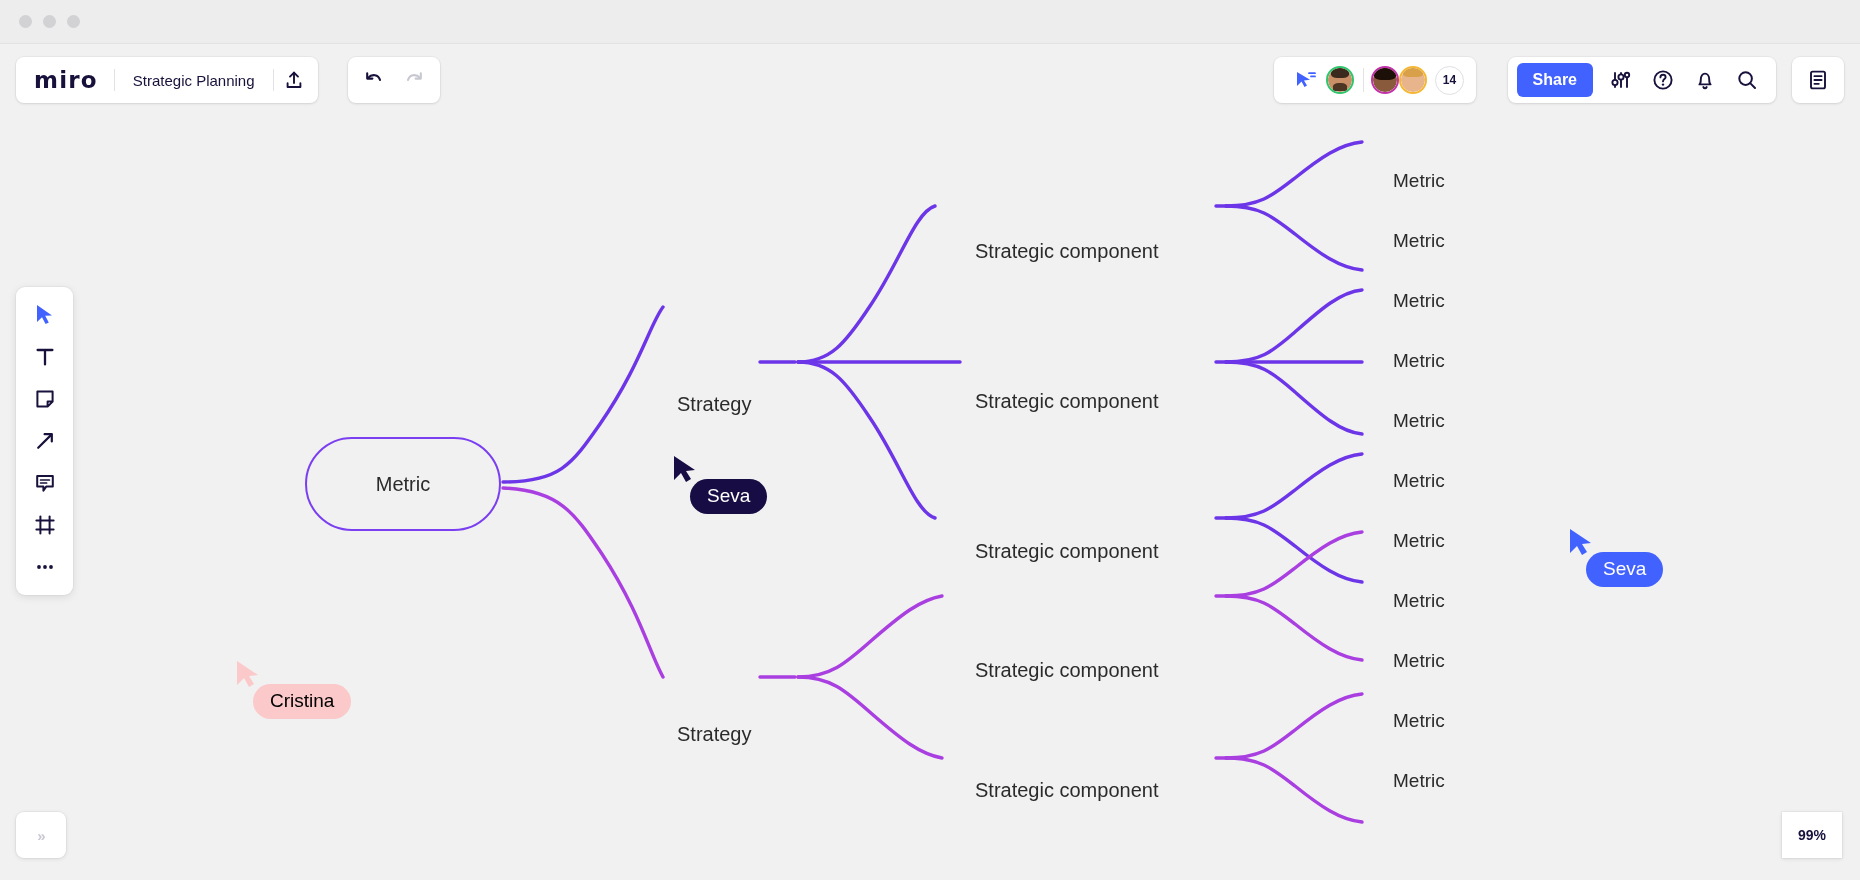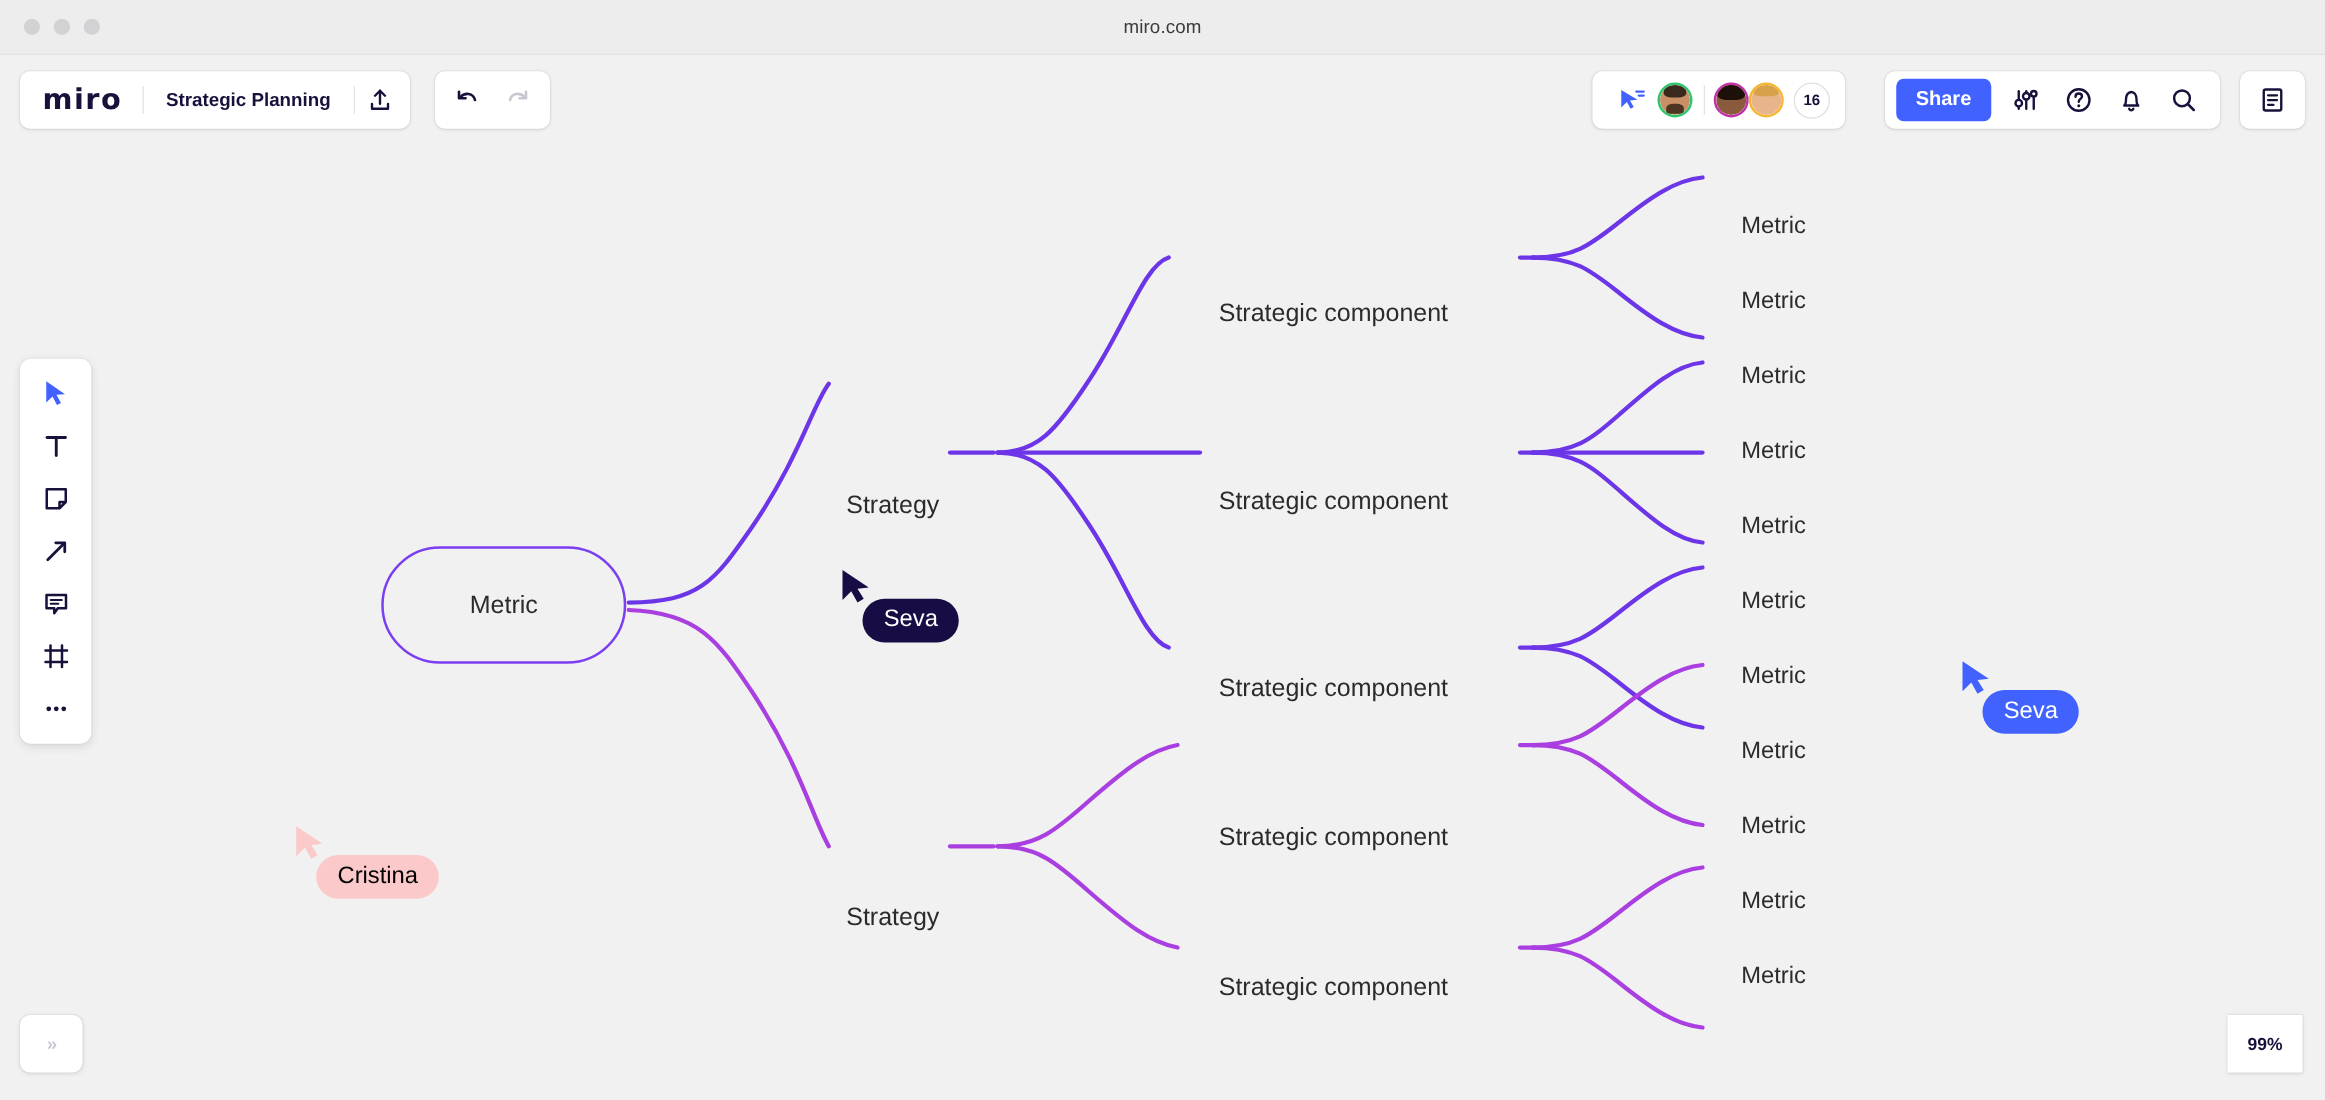--- a/index.html
+++ b/index.html
@@ -37,21 +37,21 @@
     background: #fff; border-radius: 8px;
     box-shadow: 0 1px 3px rgba(0,0,0,.10), 0 0 0 1px rgba(0,0,0,.03);
     padding: 0 4px;
   }
   .miro-logo {
     font-size: 23px; font-weight: 700; color: #18113c;
     letter-spacing: 1.2px; padding: 0 16px 0 14px;
     font-family: "DejaVu Sans", sans-serif;
   }
   .vdiv { width: 1px; height: 22px; background: #e1e1e6; }
-  .board-name { padding: 0 18px; font-size: 15px; font-weight: 700; color: #18113c; white-space: nowrap; }
+  .board-name { padding: 0 18px; font-size: 15px; font-weight: 400; color: #18113c; white-space: nowrap; }
   .icon-btn {
     width: 40px; height: 40px; display: flex; align-items: center; justify-content: center;
     border-radius: 6px; cursor: pointer; background: transparent; border: none;
   }
 
   .undo-group {
     position: absolute; top: 57px; left: 348px; height: 46px;
     display: flex; align-items: center;
     background: #fff; border-radius: 8px;
     box-shadow: 0 1px 3px rgba(0,0,0,.10), 0 0 0 1px rgba(0,0,0,.03);
@@ -152,21 +152,20 @@
 <body>
 
 <div id="app">
 
   <div class="browser-bar">
     <div class="traffic">
       <span class="dot"></span>
       <span class="dot"></span>
       <span class="dot"></span>
     </div>
-    <div class="url-title">miro.com</div>
   </div>
 
   <div class="canvas">
     <svg width="1860" height="836">
       <g fill="none" stroke-linecap="round" stroke-width="3.4">
 
         <path d="M 503,438 C 560,438 572,420 600,380 C 640,322 650,280 663,263" stroke="#6c35e8"></path>
 
         <path d="M 503,444 C 560,446 575,470 602,510 C 640,568 650,610 663,633" stroke="#a93fe0"></path>
 
@@ -295,21 +294,21 @@
     </div>
     <span class="avdiv"></span>
     <div class="avatar" style="border-color:#c231a8;">
       <div class="face" style="background:#8a5a3c;"></div>
       <div style="position:absolute;left:1px;right:1px;top:-1px;height:13px;background:#1d1008;border-radius:50% 50% 30% 30%;"></div>
     </div>
     <div class="avatar" style="border-color:#f5b731;">
       <div class="face" style="background:#e8b48c;"></div>
       <div style="position:absolute;left:2px;right:2px;top:0;height:9px;background:#d9a04a;border-radius:50% 50% 30% 30%;"></div>
     </div>
-    <span class="count-badge">16</span>
+    <span class="count-badge">14</span>
   </div>
 
   <div class="actions-group">
     <button class="share-btn">Share</button>
     <button class="icon-btn">
       <svg width="22" height="22" viewBox="0 0 22 22">
         <g stroke="#18113c" stroke-width="1.9" stroke-linecap="round">
           <path d="M5 4 L5 18"></path>
             <path d="M11 4 L11 18"></path>
             <path d="M17 4 L17 18"></path>

